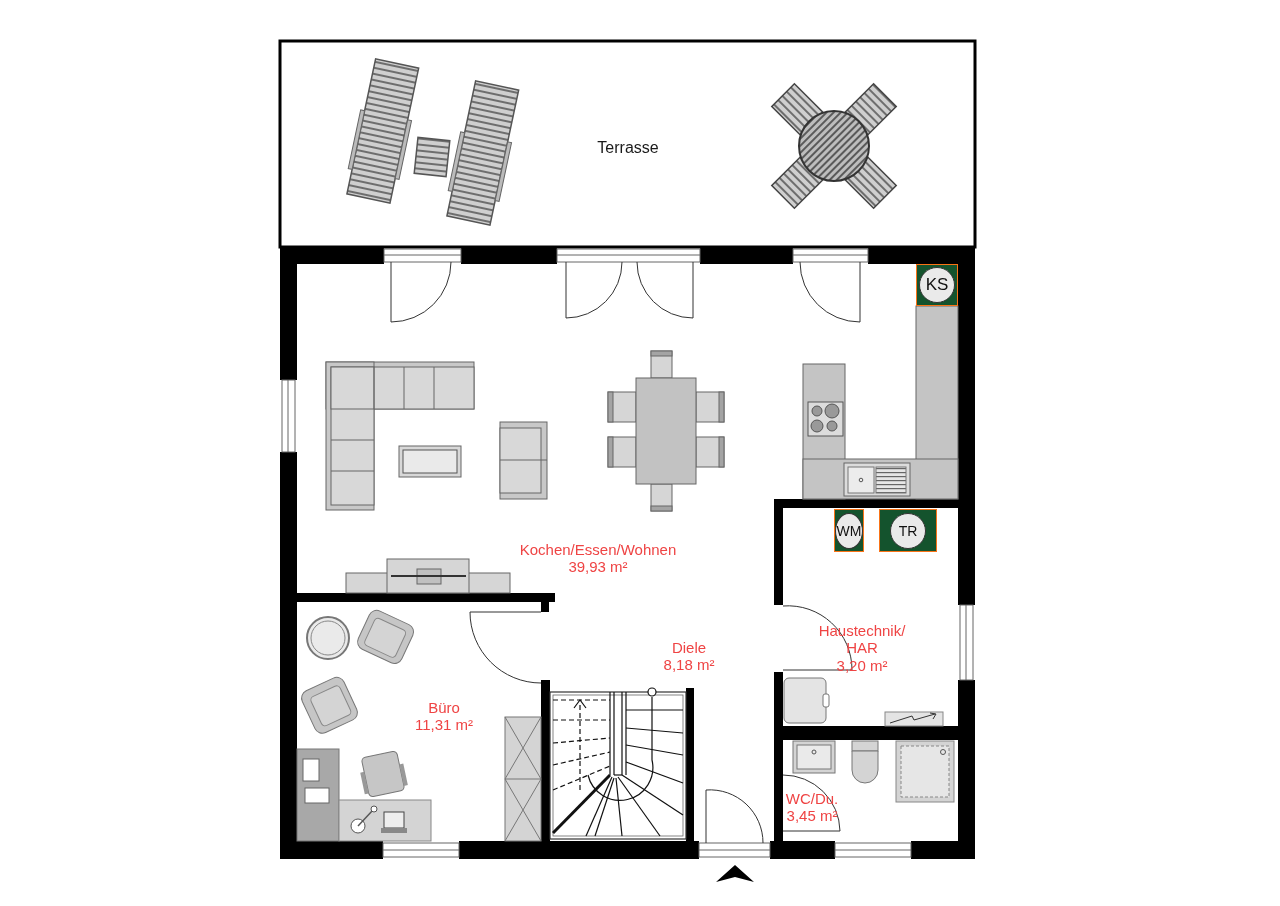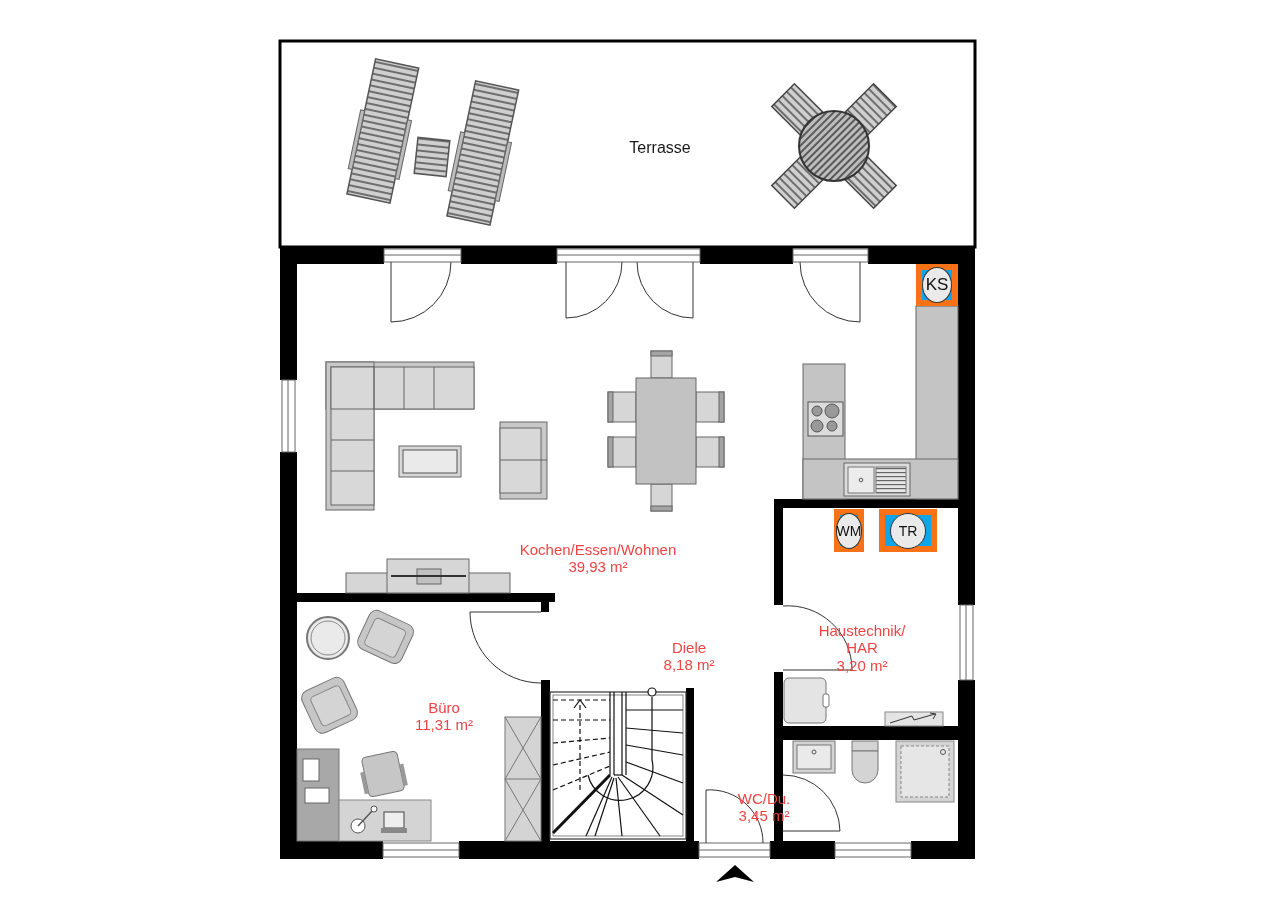--- a/index.html
+++ b/index.html
@@ -2,21 +2,21 @@
 <html><head>
 <meta charset="utf-8">
 <style>
   html, body { margin: 0; padding: 0; background: #ffffff; }
   body { width: 1280px; height: 906px; position: relative; overflow: hidden; font-family: "Liberation Sans", sans-serif; }
   #plan { position: absolute; left: 0; top: 0; width: 1280px; height: 906px; }
   .label { position: absolute; text-align: center; color: #ef4444; font-family: "Liberation Sans", sans-serif; line-height: 1.15; white-space: nowrap; transform: translateX(-50%); }
   .label .name { font-size: 15px; display: block; }
   .label .area { font-size: 15px; display: block; }
   .terrace-label { position: absolute; font-size: 16px; color: #1a1a1a; transform: translateX(-50%); font-family: "Liberation Sans", sans-serif; }
-  .appl-box { position: absolute; background: #0ea5e9; border: 6px solid #f97316; box-sizing: border-box; display: flex; align-items: center; justify-content: center; }
+  .appl-box { position: absolute; background: #14532d; border: 1px solid #f97316; box-sizing: border-box; display: flex; align-items: center; justify-content: center; }
   .appl-box .circ { width: 34px; height: 34px; border: 1.5px solid #333; border-radius: 50%; background: #eaeaea; display: flex; align-items: center; justify-content: center; font-size: 14px; font-family: "Liberation Sans", sans-serif; color:#111; }
   .appl-box.ks .circ { font-size: 17px; }
 </style>
 </head>
 <body>
 
 <svg id="plan" viewBox="0 0 1280 906" xmlns="http://www.w3.org/2000/svg">
   <defs>
     <pattern id="slats" width="6" height="6" patternUnits="userSpaceOnUse">
       <rect width="6" height="6" fill="#cfcfcf"></rect>
@@ -309,35 +309,35 @@
 <div class="appl-box ks" style="left:916px;top:264px;width:42px;height:42px;">
   <div class="circ">KS</div>
 </div>
 <div class="appl-box" style="left:834px;top:509px;width:30px;height:43px;">
   <div class="circ">WM</div>
 </div>
 <div class="appl-box" style="left:879px;top:509px;width:58px;height:43px;">
   <div class="circ">TR</div>
 </div>
 
-<div class="terrace-label" style="left:660px;top:139px;">Terrasse</div>
+<div class="terrace-label" style="left:628px;top:139px;">Terrasse</div>
 
 <div class="label" style="left:598px;top:541px;">
   <span class="name">Kochen/Essen/Wohnen</span>
   <span class="area">39,93 m²</span>
 </div>
 <div class="label" style="left:689px;top:621px;margin-top:18px;">
   <span class="name">Diele</span>
   <span class="area">8,18 m²</span>
 </div>
 <div class="label" style="left:444px;top:699px;">
   <span class="name">Büro</span>
   <span class="area">11,31 m²</span>
 </div>
 <div class="label" style="left:862px;top:622px;">
   <span class="name">Haustechnik/</span>
   <span class="name">HAR</span>
   <span class="area">3,20 m²</span>
 </div>
-<div class="label" style="left:764px;top:790px;">
+<div class="label" style="left:812px;top:790px;">
   <span class="name">WC/Du.</span>
   <span class="area">3,45 m²</span>
 </div>
 
 </body></html>

